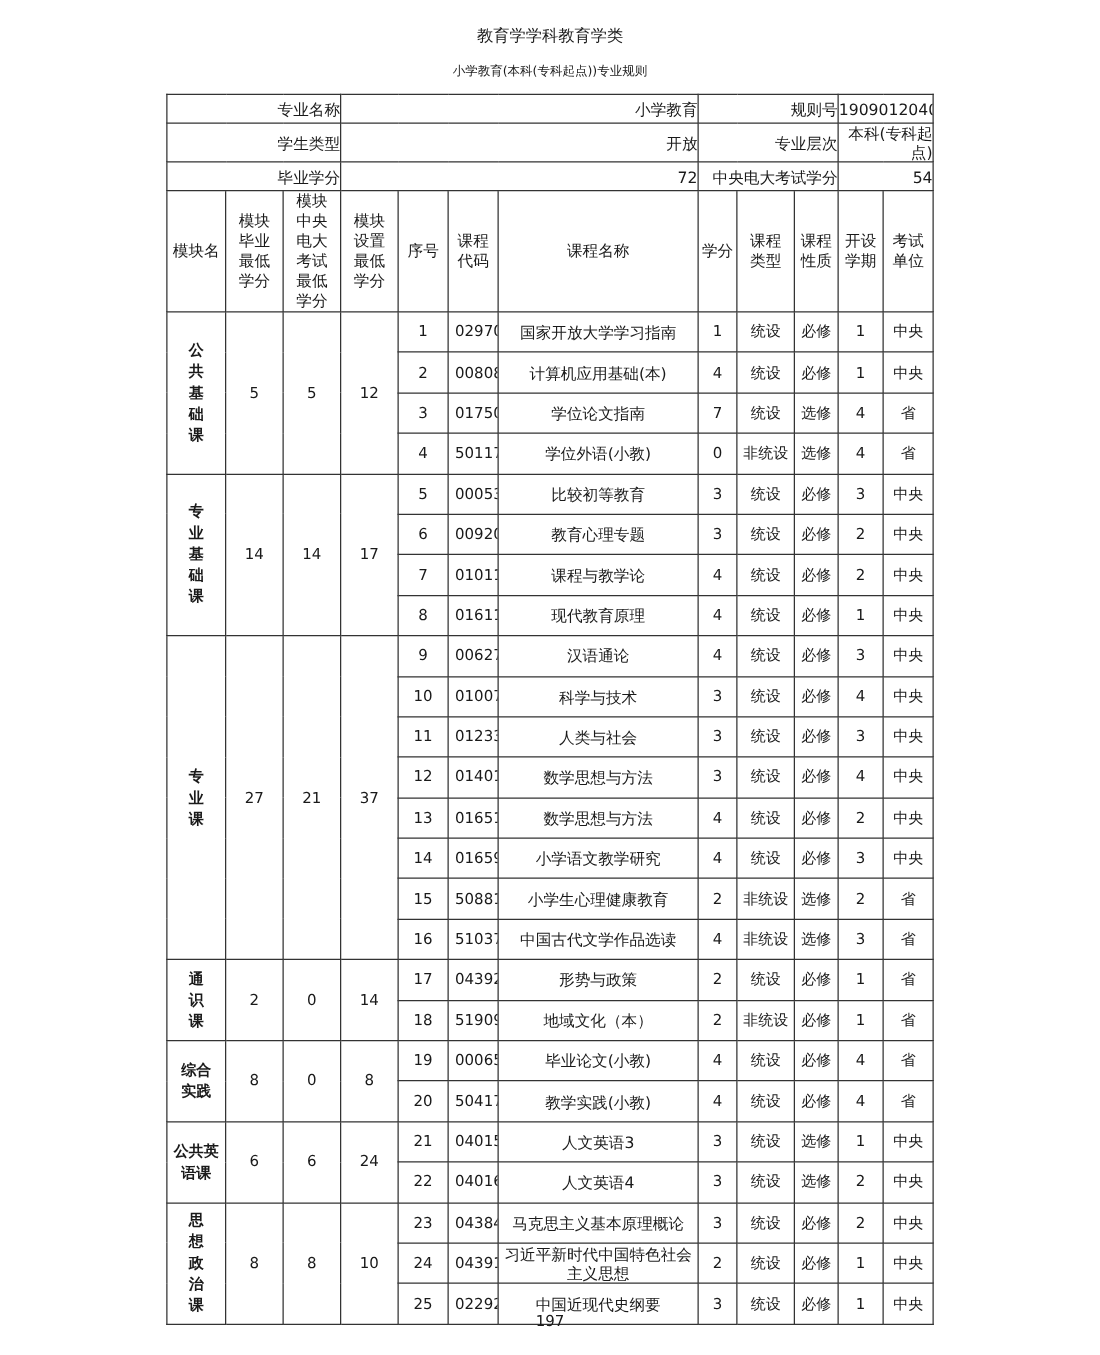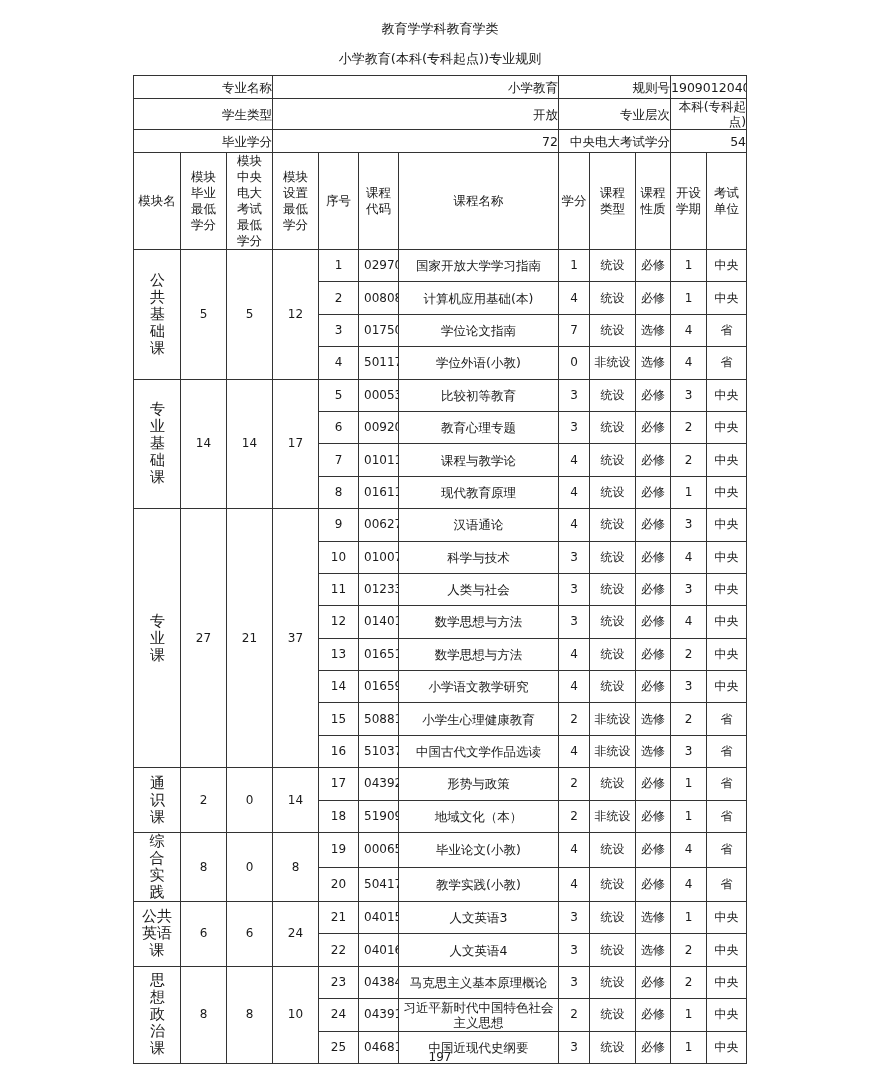--- a/index.html
+++ b/index.html
@@ -1,24 +1,24 @@
 <!DOCTYPE html>
 <html><head>
 <meta charset="utf-8">
 <style>
   html, body { margin: 0; padding: 0; background: #ffffff; }
   body { width: 880px; height: 1084px; position: relative; font-family: "DejaVu Sans", "Liberation Sans", sans-serif; color: #1a1a1a; overflow: hidden; }
   .title1 { position: absolute; top: 20px; left: 0; width: 880px; text-align: center; font-size: 13px; }
-  .title2 { position: absolute; top: 50px; left: 0; width: 880px; text-align: center; font-size: 13px; }
+  .title2 { position: absolute; top: 50px; left: 0; width: 880px; text-align: center; font-size: 10px; }
   table { position: absolute; left: 133px; top: 75px; border-collapse: collapse; table-layout: fixed; width: 613px; }
   td { border: 1px solid #333; text-align: center; vertical-align: middle; font-size: 12px; padding: 0; line-height: 15px; overflow: hidden; }
   tr.info td { height: 22px; font-size: 12.5px; text-align: right; }
   tr.hdr td { height: 66px; font-size: 12.5px; line-height: 16px; }
   tr.row td { height: 31.4px; }
-  td.mod { line-height: 17px; font-size: 15px; }
+  td.mod { line-height: 17px; font-size: 12px; font-weight: bold; }
   td.name { font-size: 12.5px; }
   td.code { text-align: left; padding-left: 5px; }
   .pageno { position: absolute; top: 1050px; left: 0; width: 880px; text-align: center; font-size: 12px; }
 </style>
 </head>
 <body>
 
 <div class="title1">教育学学科教育学类</div>
 <div class="title2">小学教育(本科(专科起点))专业规则</div>
 
@@ -363,21 +363,21 @@
         <td class="code">04391</td>
         <td class="name">习近平新时代中国特色社会主义思想</td>
         <td>2</td>
         <td>统设</td>
         <td>必修</td>
         <td>1</td>
         <td>中央</td>
       </tr>
       <tr class="row">
         <td>25</td>
-        <td class="code">04681</td>
+        <td class="code">02292</td>
         <td class="name">中国近现代史纲要</td>
         <td>3</td>
         <td>统设</td>
         <td>必修</td>
         <td>1</td>
         <td>中央</td>
       </tr>
     </tbody>
 </table>
 

